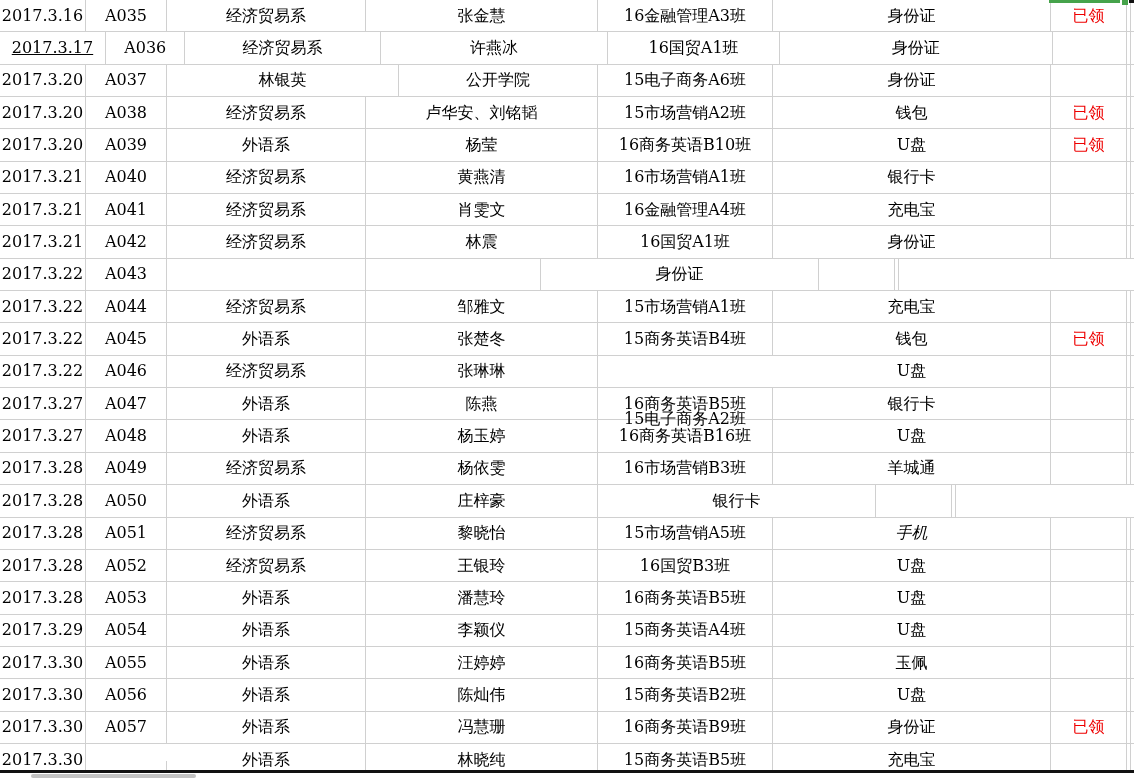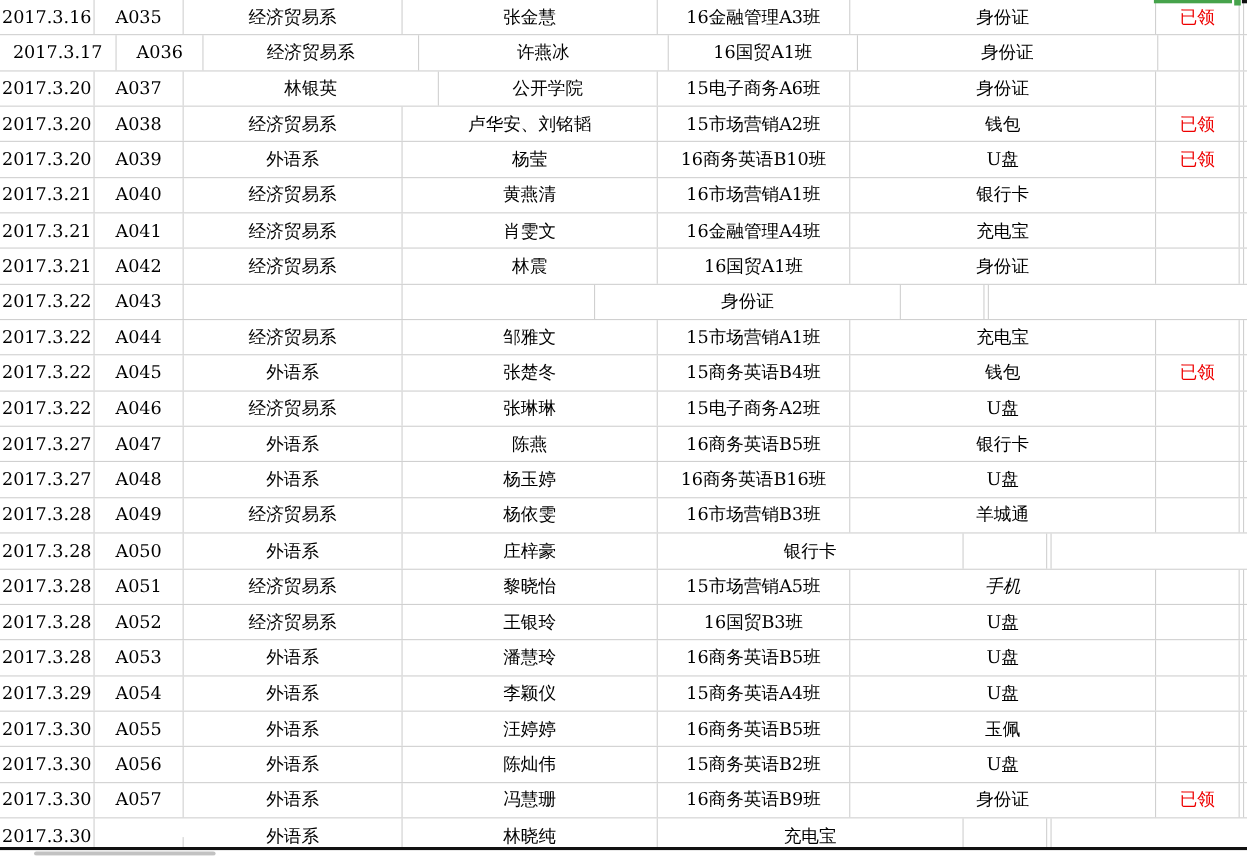--- a/index.html
+++ b/index.html
@@ -48,21 +48,21 @@
         <div class="cell" style="width: 81px;">A035</div>
         <div class="cell" style="width: 199px;">经济贸易系</div>
         <div class="cell" style="width: 232px; text-align: right;">张金慧</div>
         <div class="cell" style="width: 175px;">16金融管理A3班</div>
         <div class="cell" style="width: 278px;">身份证</div>
         <div class="cell red" style="width: 76px; color: rgb(238, 0, 0);">已领</div>
         <div class="cell" style="width: 4px;"></div>
         <div class="cell last" style="width: 3px;"></div>
       </div>
       <div class="row">
-        <div class="cell" style="width: 108px;">2017.3.17</div>
+        <div class="cell" style="width: 108px; text-decoration: underline;">2017.3.17</div>
         <div class="cell" style="width: 81px;">A036</div>
         <div class="cell" style="width: 199px;">经济贸易系</div>
         <div class="cell" style="width: 232px;">许燕冰</div>
         <div class="cell" style="width: 175px;">16国贸A1班</div>
         <div class="cell" style="width: 278px;">身份证</div>
         <div class="cell red" style="width: 76px; color: rgb(238, 0, 0);"></div>
         <div class="cell" style="width: 4px;"></div>
         <div class="cell last" style="width: 3px;"></div>
       </div>
       <div class="row">
@@ -161,21 +161,21 @@
         <div class="cell" style="width: 278px;">钱包</div>
         <div class="cell red" style="width: 76px; color: rgb(238, 0, 0);">已领</div>
         <div class="cell" style="width: 4px;"></div>
         <div class="cell last" style="width: 3px;"></div>
       </div>
       <div class="row">
         <div class="cell" style="width: 86px;">2017.3.22</div>
         <div class="cell" style="width: 81px;">A046</div>
         <div class="cell" style="width: 199px;">经济贸易系</div>
         <div class="cell" style="width: 232px;">张琳琳</div>
-        <div class="cell" style="width: 175px;">15电子商务A2班</div>
+        <div class="cell" style="width: 175px; margin-top: 48px;">15电子商务A2班</div>
         <div class="cell" style="width: 278px;">U盘</div>
         <div class="cell red" style="width: 76px; color: rgb(238, 0, 0);"></div>
         <div class="cell" style="width: 4px;"></div>
         <div class="cell last" style="width: 3px;"></div>
       </div>
       <div class="row">
         <div class="cell" style="width: 86px;">2017.3.27</div>
         <div class="cell" style="width: 81px;">A047</div>
         <div class="cell" style="width: 199px;">外语系</div>
         <div class="cell" style="width: 232px;">陈燕</div>
@@ -292,20 +292,21 @@
         <div class="cell" style="width: 278px;">身份证</div>
         <div class="cell red" style="width: 76px; color: rgb(238, 0, 0);">已领</div>
         <div class="cell" style="width: 4px;"></div>
         <div class="cell last" style="width: 3px;"></div>
       </div>
       <div class="row">
         <div class="cell" style="width: 86px;">2017.3.30</div>
         <div class="cell" style="width: 81px; margin-top: 17px;">A058</div>
         <div class="cell" style="width: 199px;">外语系</div>
         <div class="cell" style="width: 232px;">林晓纯</div>
+        <div class="cell" style="width: 175px;">15商务英语B5班</div>
         <div class="cell" style="width: 278px;">充电宝</div>
         <div class="cell red" style="width: 76px; color: rgb(238, 0, 0);"></div>
         <div class="cell" style="width: 4px;"></div>
         <div class="cell last" style="width: 3px;"></div>
       </div>
     </div>
 
   <div class="sel-line" style="background: rgb(70, 163, 75);"></div>
   <div class="sel-handle" style="background: rgb(70, 163, 75);"></div>
   <div class="corner-mark"></div>

